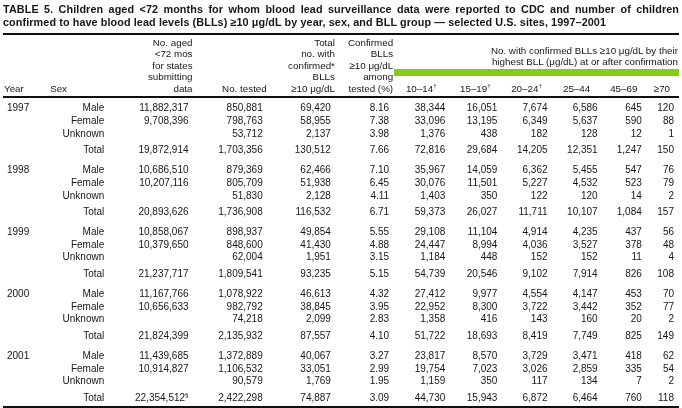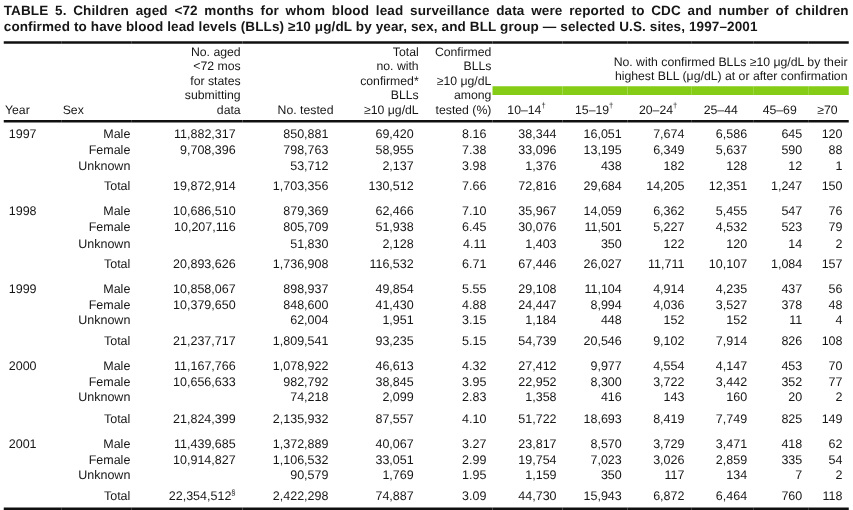--- a/index.html
+++ b/index.html
@@ -224,21 +224,21 @@
           <td class="td-num">14</td>
           <td class="td-num">2</td>
         </tr>
         <tr class="row-total">
           <td class="td-year"></td>
           <td class="td-sex">Total</td>
           <td class="td-num">20,893,626</td>
           <td class="td-num">1,736,908</td>
           <td class="td-num">116,532</td>
           <td class="td-num">6.71</td>
-          <td class="td-num">67,446</td>
+          <td class="td-num">59,373</td>
           <td class="td-num">26,027</td>
           <td class="td-num">11,711</td>
           <td class="td-num">10,107</td>
           <td class="td-num">1,084</td>
           <td class="td-num">157</td>
         </tr>
         <tr class="row-group">
           <td class="td-year">1999</td>
           <td class="td-sex">Male</td>
           <td class="td-num">10,858,067</td>

